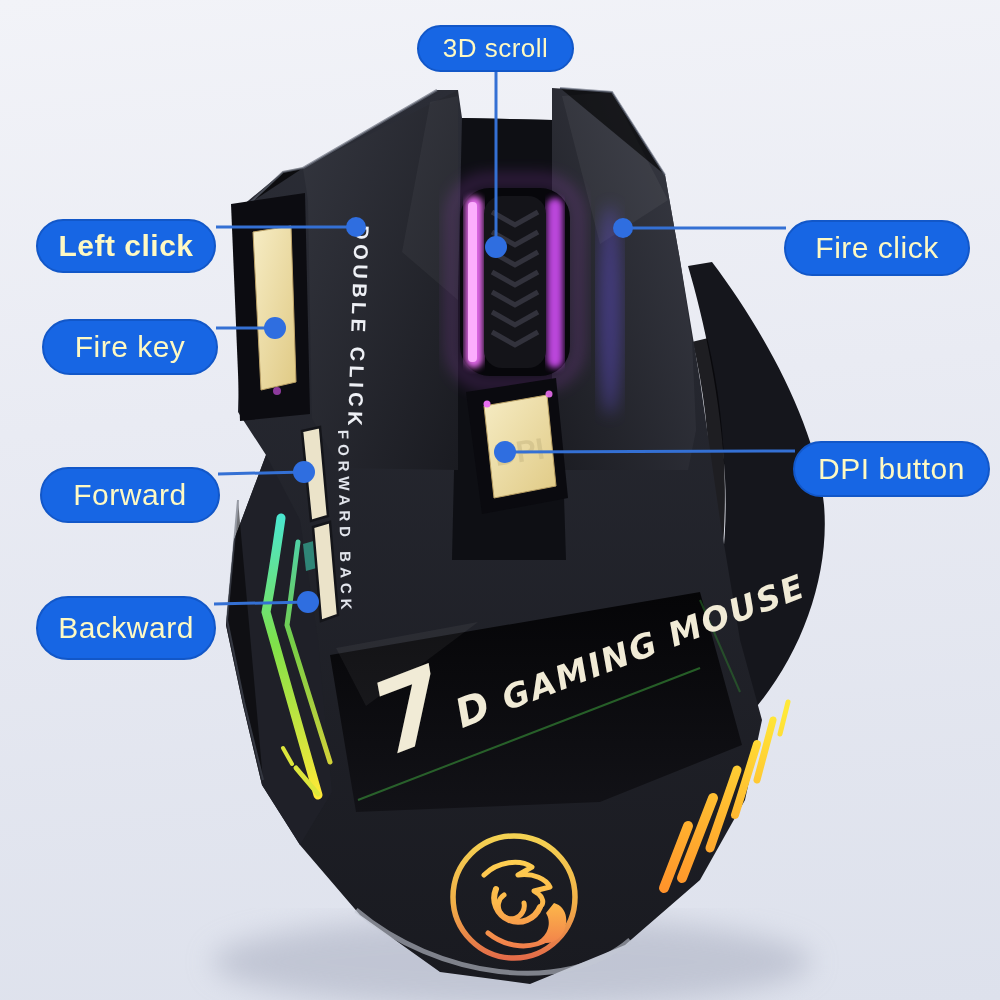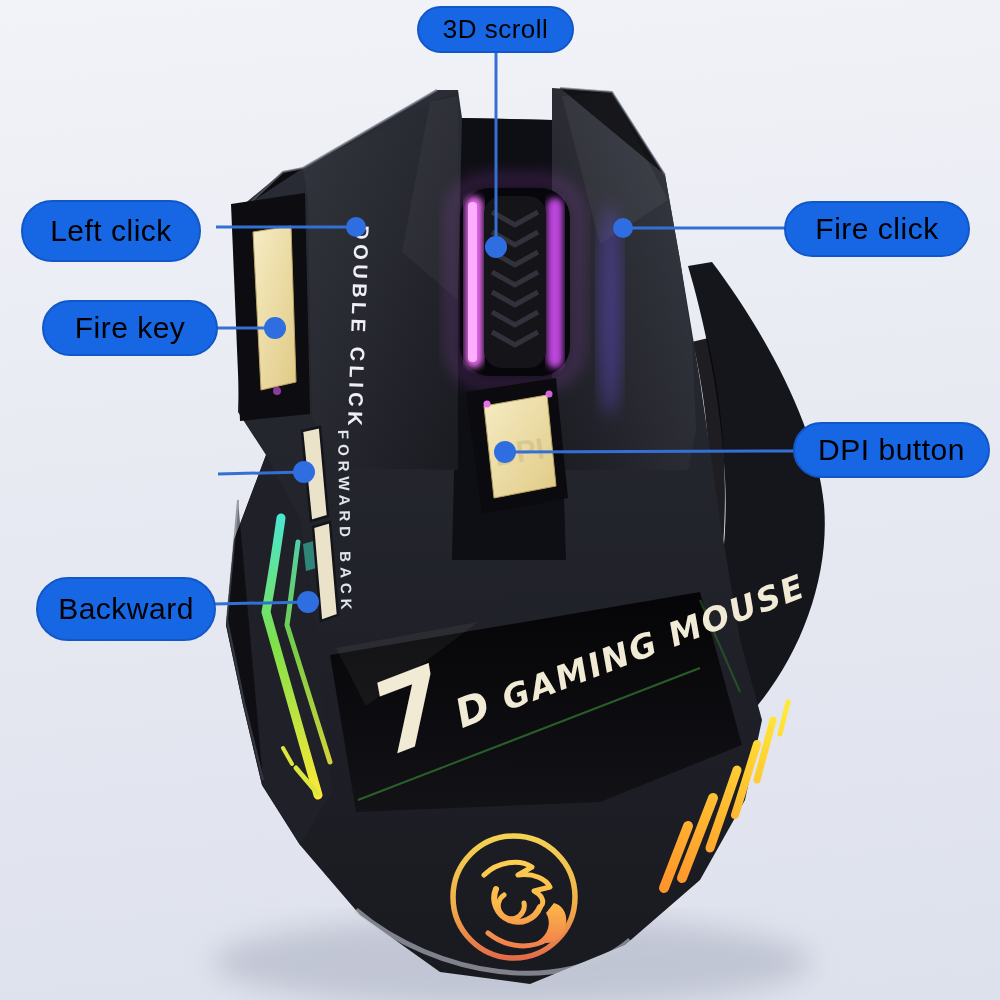--- a/index.html
+++ b/index.html
@@ -5,22 +5,22 @@
   html,body{margin:0;padding:0;}
   .stage{
     position:relative;width:1000px;height:1000px;overflow:hidden;
     background:linear-gradient(175deg,#f2f3f8 0%,#e9ebf3 40%,#dde1ec 100%);
     font-family:"Liberation Sans",sans-serif;
   }
   svg{position:absolute;left:0;top:0;}
   .pill{
     position:absolute;box-sizing:border-box;
     background:#1766e4;border:2px solid #1257c8;border-radius:999px;
-    color:#000000;display:flex;align-items:center;justify-content:center;
-    font-size:30px;letter-spacing:.5px;white-space:nowrap;z-index:30;
+    color:#fef9c3;display:flex;align-items:center;justify-content:center;
+    font-size:30px;letter-spacing:.5px;white-space:nowrap;z-index:30;margin-top:19px;
   }
 </style>
 </head>
 <body>
 
 <div class="stage">
 
   <svg width="1000" height="1000" viewBox="0 0 1000 1000">
     <defs>
       <linearGradient id="bodyG" x1="0" y1="0" x2="0" y2="1">
@@ -190,19 +190,20 @@
       <circle cx="356" cy="227" r="10"></circle>
       <circle cx="275" cy="328" r="11"></circle>
       <circle cx="304" cy="472" r="11"></circle>
       <circle cx="308" cy="602" r="11"></circle>
       <circle cx="623" cy="228" r="10"></circle>
       <circle cx="505" cy="452" r="11"></circle>
     </g>
   </svg>
 
   <div class="pill" style="left:417px;top:6px;width:157px;height:47px;font-size:26px;">3D scroll</div>
-  <div class="pill" style="left:21px;top:200px;width:180px;height:62px;">Left click</div>
+  <div class="pill" style="left:36px;top:200px;width:180px;height:54px;font-weight:bold;">Left click</div>
   <div class="pill" style="left:42px;top:300px;width:176px;height:56px;">Fire key</div>
+  <div class="pill" style="left:40px;top:448px;width:180px;height:56px;">Forward</div>
   <div class="pill" style="left:36px;top:577px;width:180px;height:64px;">Backward</div>
   <div class="pill" style="left:784px;top:201px;width:186px;height:56px;">Fire click</div>
   <div class="pill" style="left:793px;top:422px;width:197px;height:56px;">DPI button</div>
 
 </div>
 
 </body></html>

